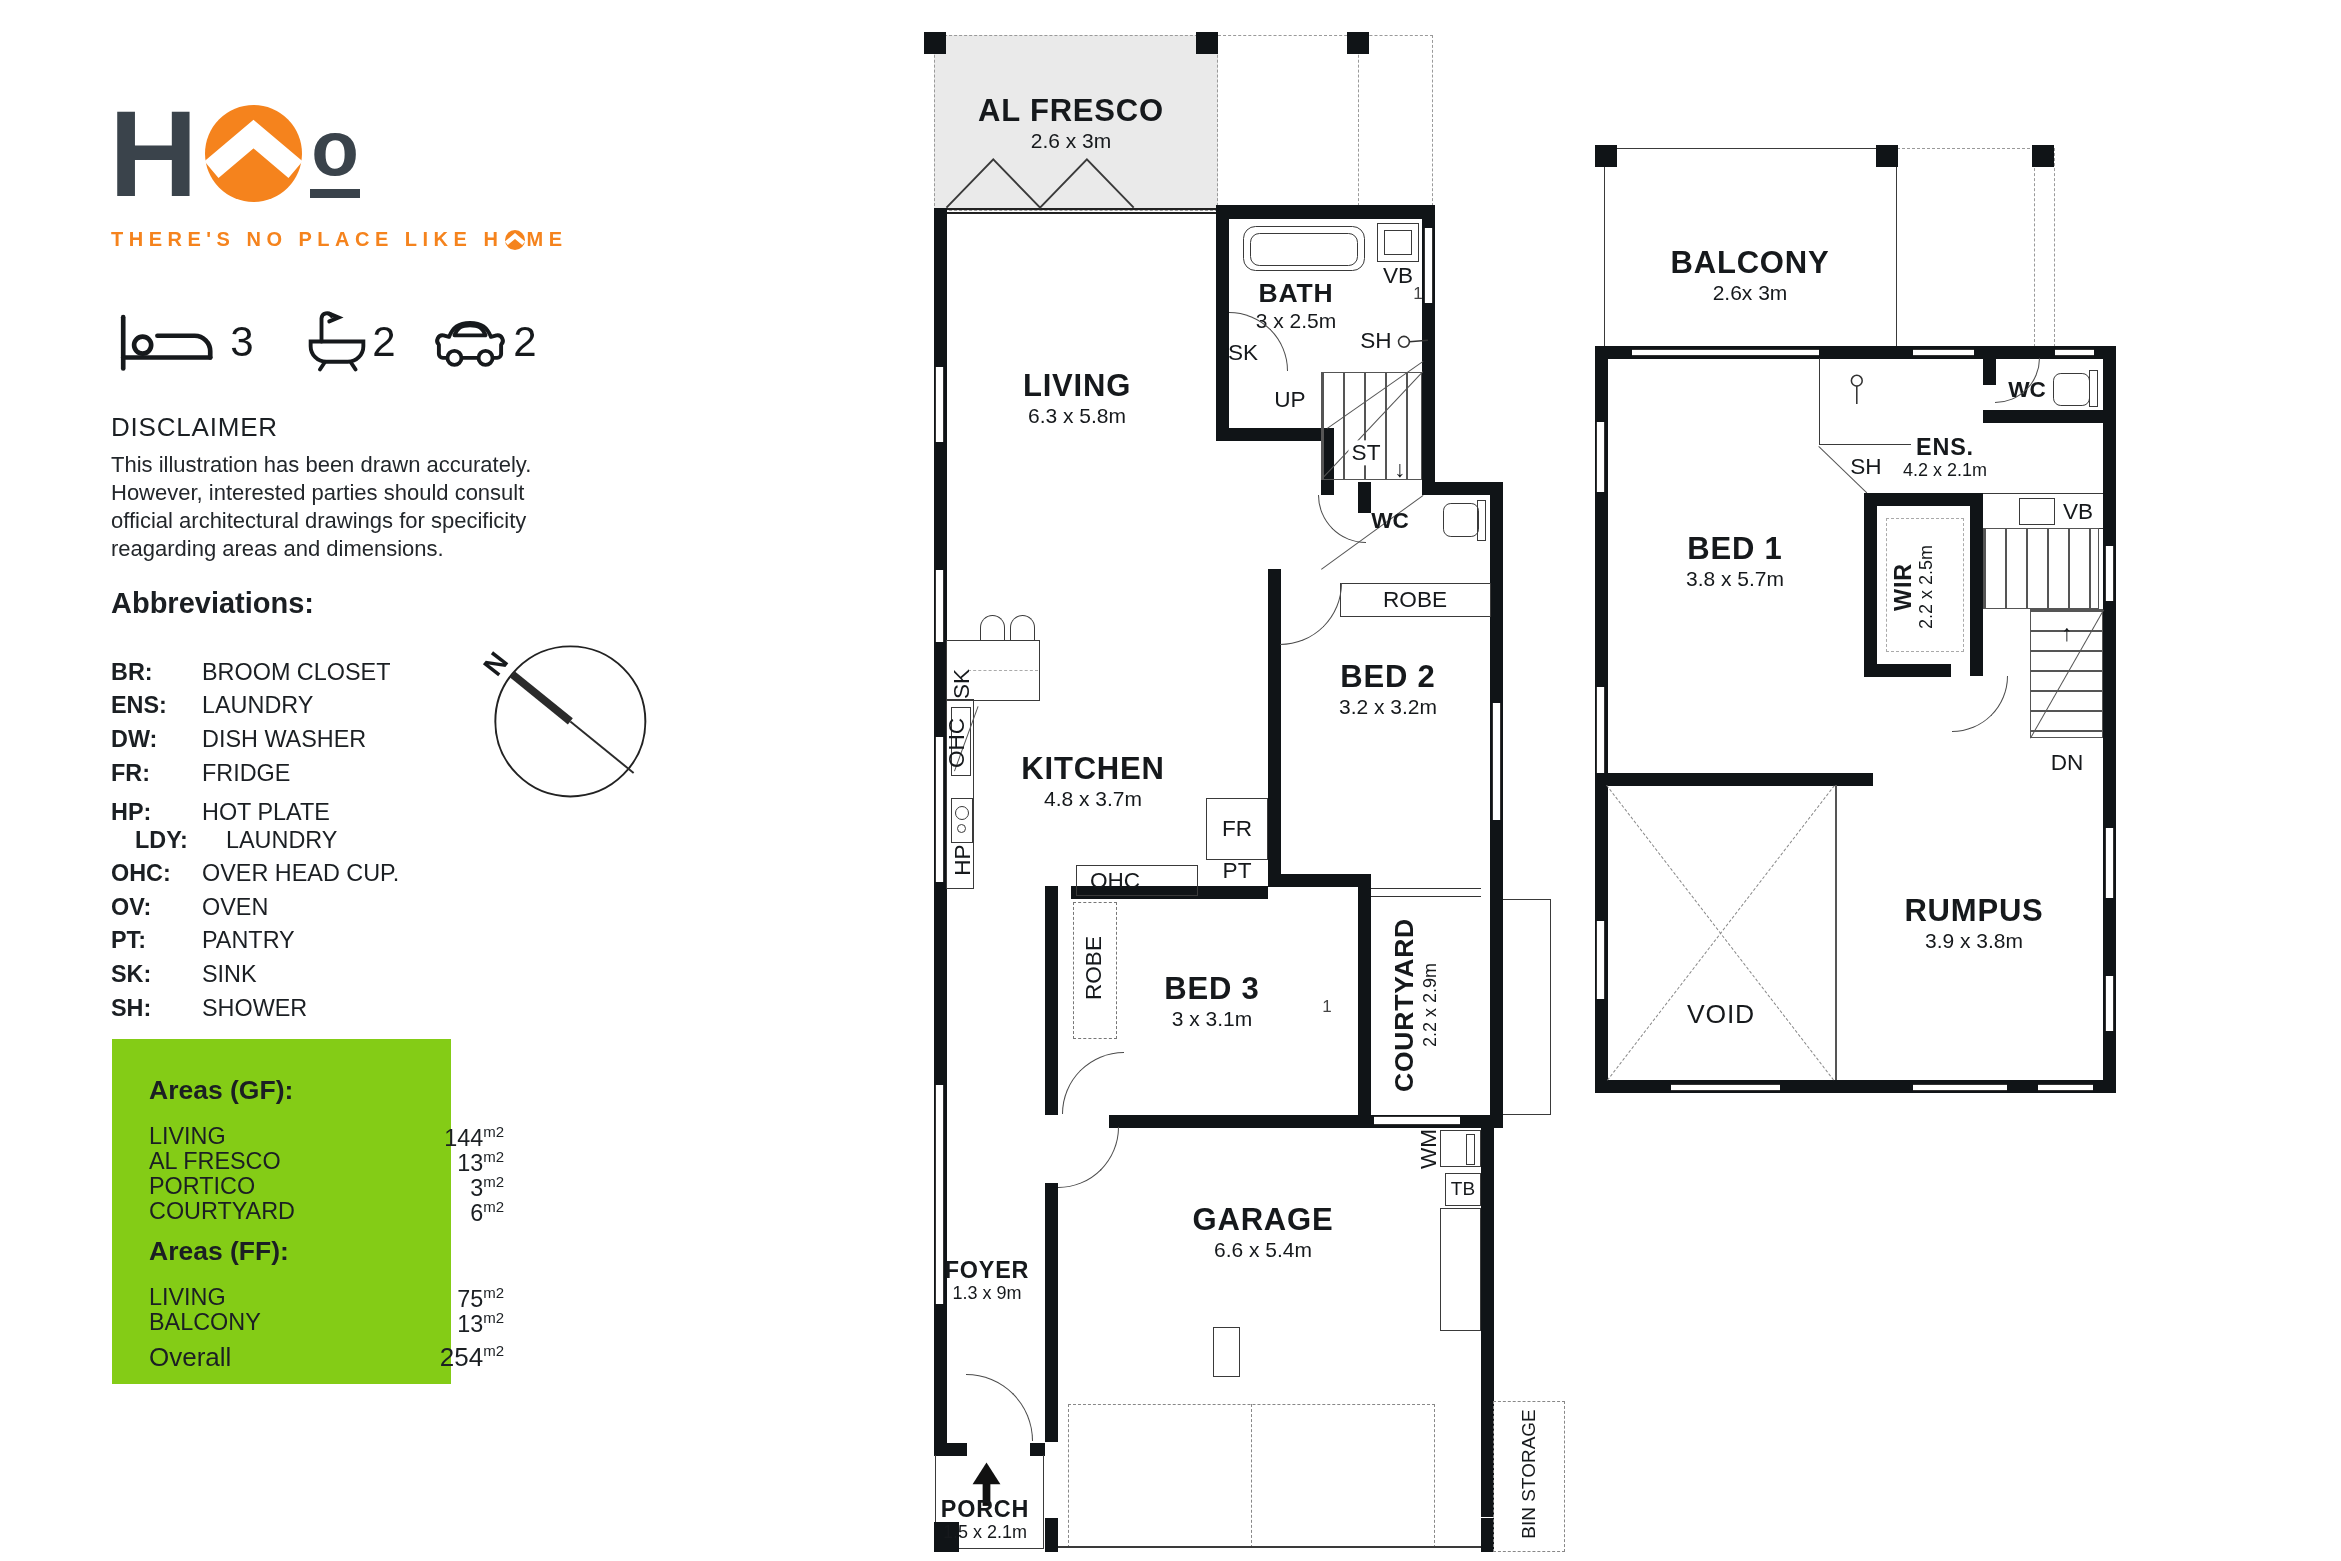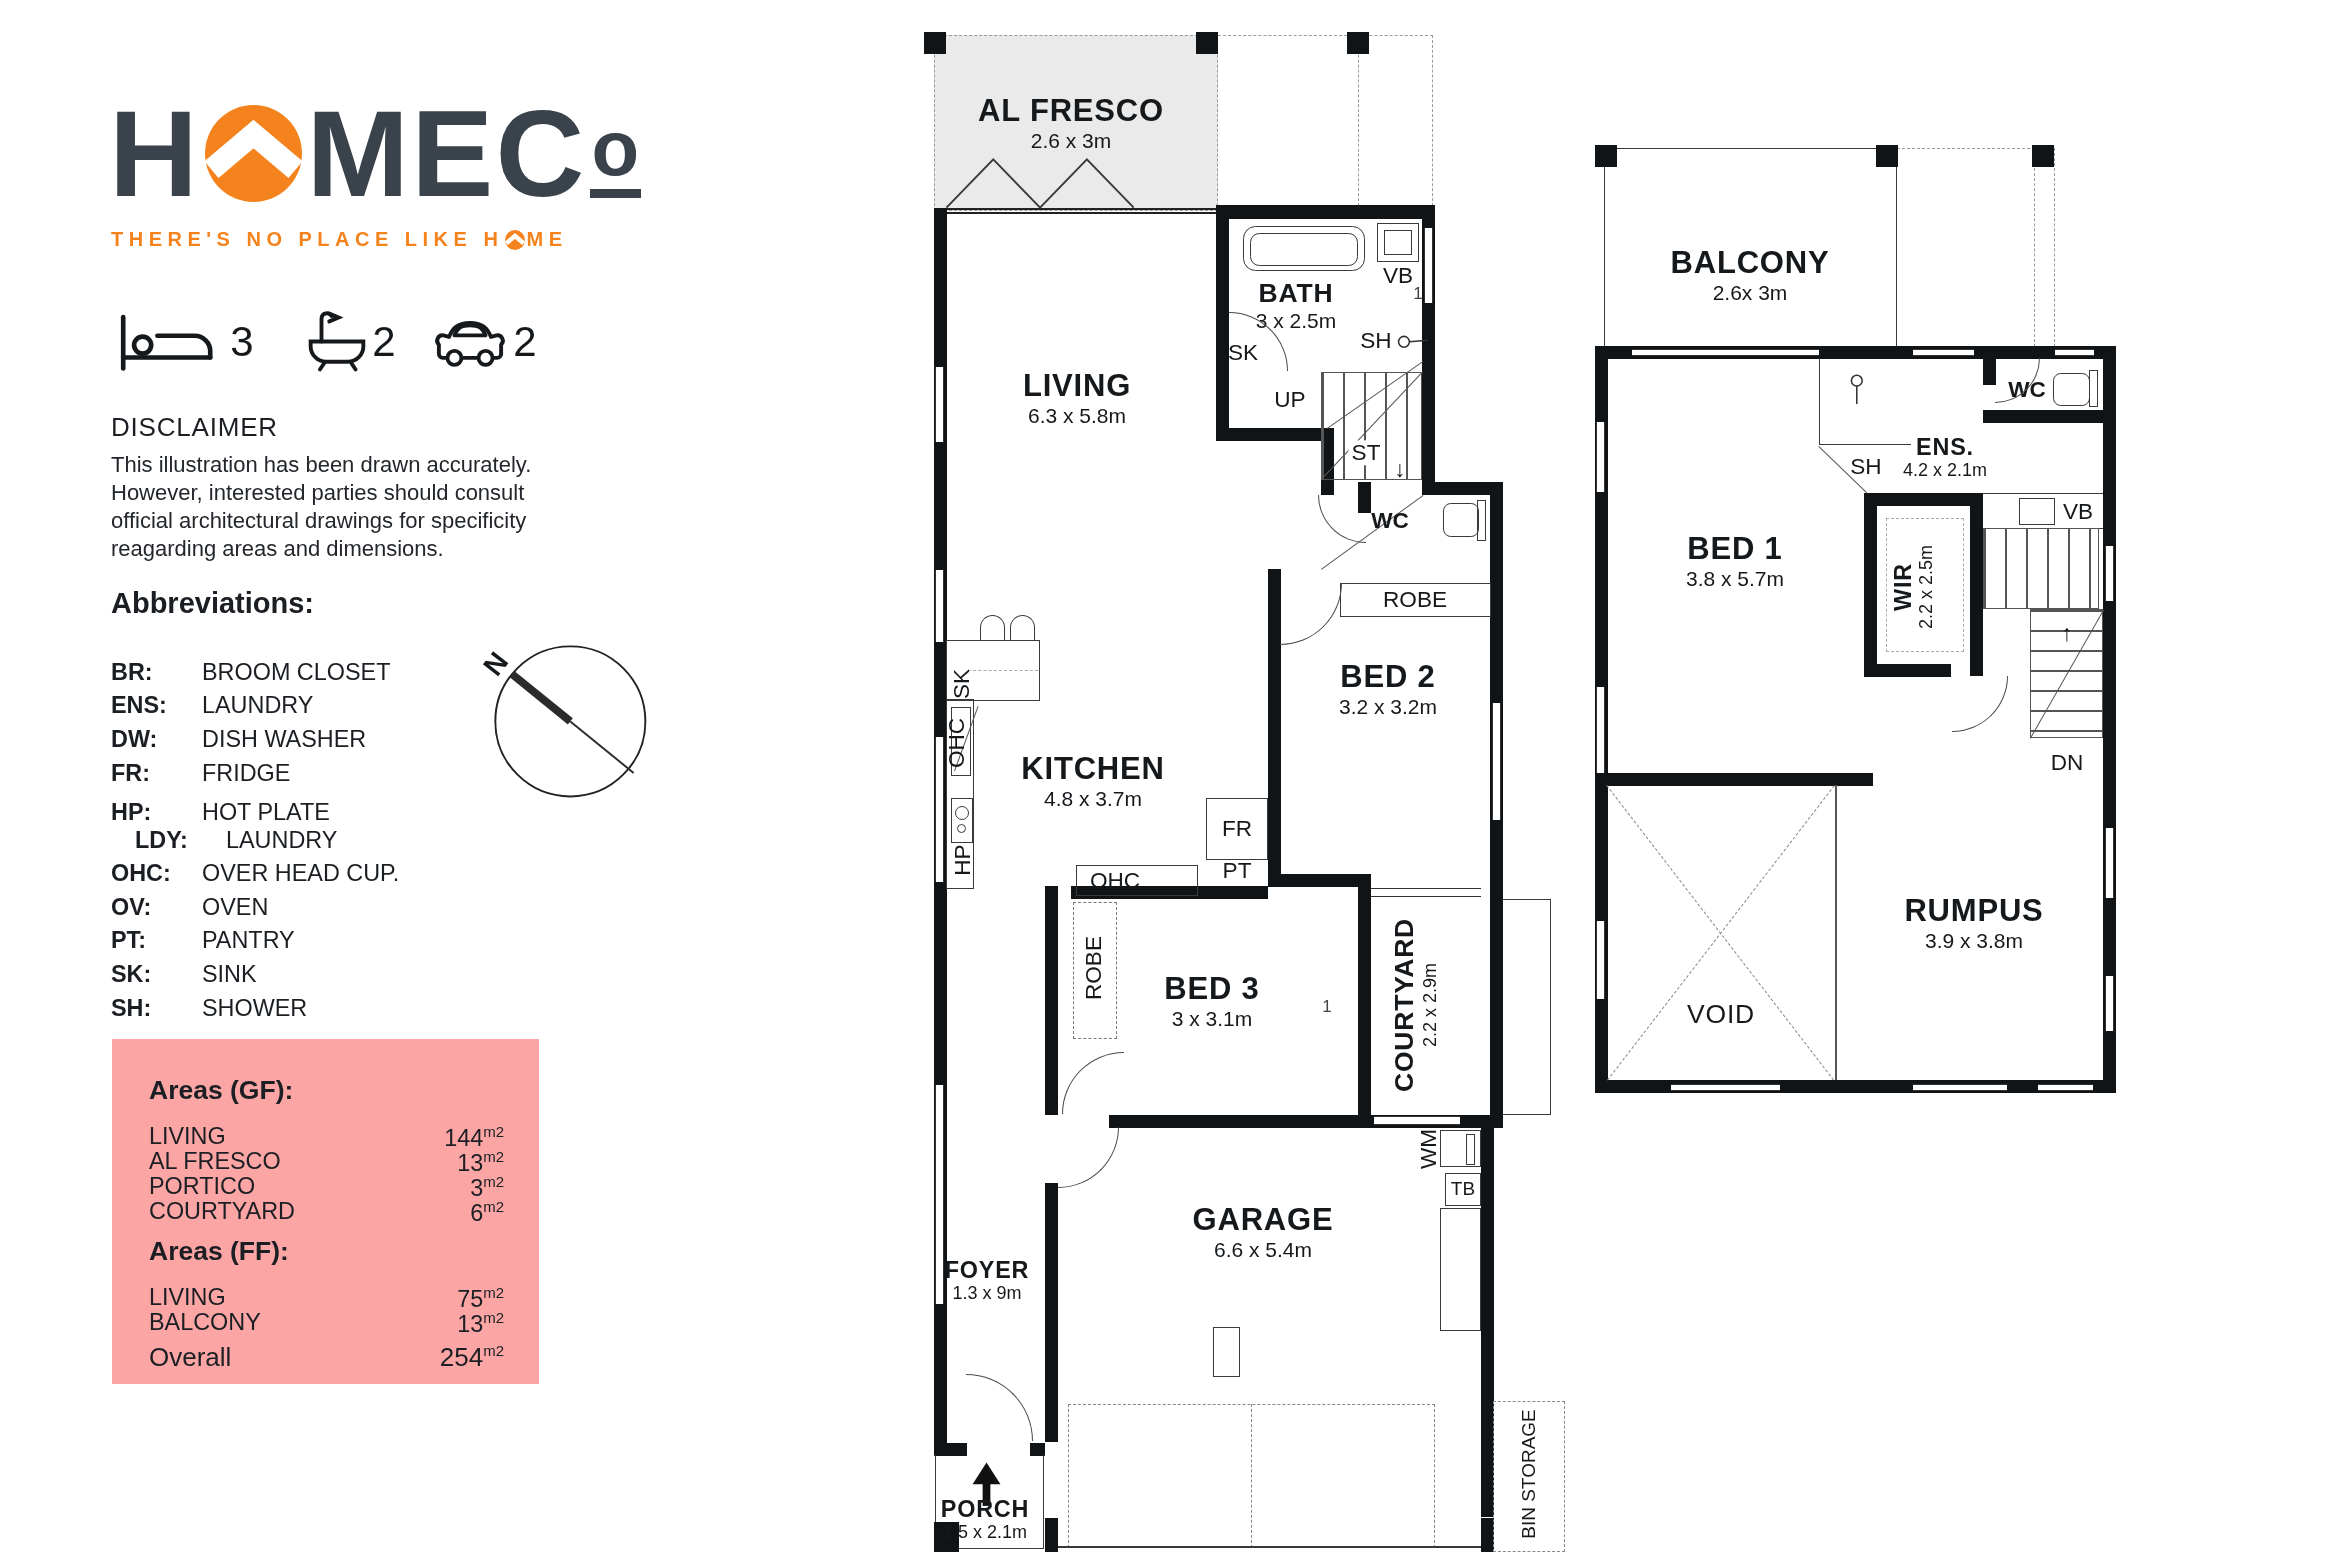--- a/index.html
+++ b/index.html
@@ -44,38 +44,37 @@
   .logo-letter { font-size:123px; font-weight:700; color:#3a434b; letter-spacing:2.3px; line-height:1; }
   .logo-o { width:97px; height:97px; margin:0 4.7px; }
   .logo-small-o { font-size:78px; font-weight:700; color:#3a434b; line-height:1; border-bottom:9.4px solid #3a434b; padding:0 1.6px 1.6px 1.6px; margin-left:3.1px; }
   .tagline { position:absolute; left:111px; top:228px; font-size:20px; font-weight:700; letter-spacing:5.5px; color:#f5831d; display:flex; align-items:center; }
   .stat-num { position:absolute; font-size:42px; font-weight:400; color:#16191c; transform:translate(-50%,-50%); }
   .h-disc { position:absolute; left:111px; top:412px; font-size:26px; letter-spacing:0.8px; }
   .p-disc { position:absolute; left:111px; top:451px; width:428px; font-size:22px; line-height:28px; color:#23272b; }
   .h-abbr { position:absolute; left:111px; top:587px; font-size:29px; font-weight:700; }
   .abbr-row { position:absolute; left:111px; font-size:23.4px; }
   .abbr-k { display:inline-block; width:91px; font-weight:700; }
-  .areas-box { position:absolute; left:112px; top:1039px; width:427px; height:345px; background:#fca5a5; }
+  .areas-box { position:absolute; left:112px; top:1039px; width:339px; height:345px; background:#84cc16; }
   .area-title { position:absolute; left:37px; font-size:26.5px; font-weight:700; }
   .area-row { position:absolute; left:37px; width:355px; font-size:23.4px; }
   .area-val { position:absolute; right:0; top:0; }
   .area-row sup, .overall sup { font-size:15px; }
   .overall { position:absolute; left:37px; width:355px; font-size:26px; font-weight:400; }
   svg { position:absolute; overflow:visible; }
 </style>
 </head>
 <body>
 
 <div class="logo-row">
   <span class="logo-letter">H</span>
   <svg class="logo-o" viewBox="0 0 120 120" style="position:static;">
     <circle cx="60" cy="60" r="60" fill="#f5831d"></circle>
     <path d="M8 80 L60 36 L112 80" stroke="#ffffff" stroke-width="27" fill="none"></path>
   </svg>
-  <span class="logo-letter">MEC</span>
   <span class="logo-small-o">o</span>
 </div>
 
 <div class="tagline">
   <span>THERE'S NO PLACE LIKE H</span>
   <svg width="20" height="20" viewBox="0 0 120 120" style="position:static;margin:0 1.6px;">
     <circle cx="60" cy="60" r="60" fill="#f5831d"></circle>
     <path d="M8 80 L60 36 L112 80" stroke="#ffffff" stroke-width="27" fill="none"></path>
   </svg>
   <span>ME</span>

